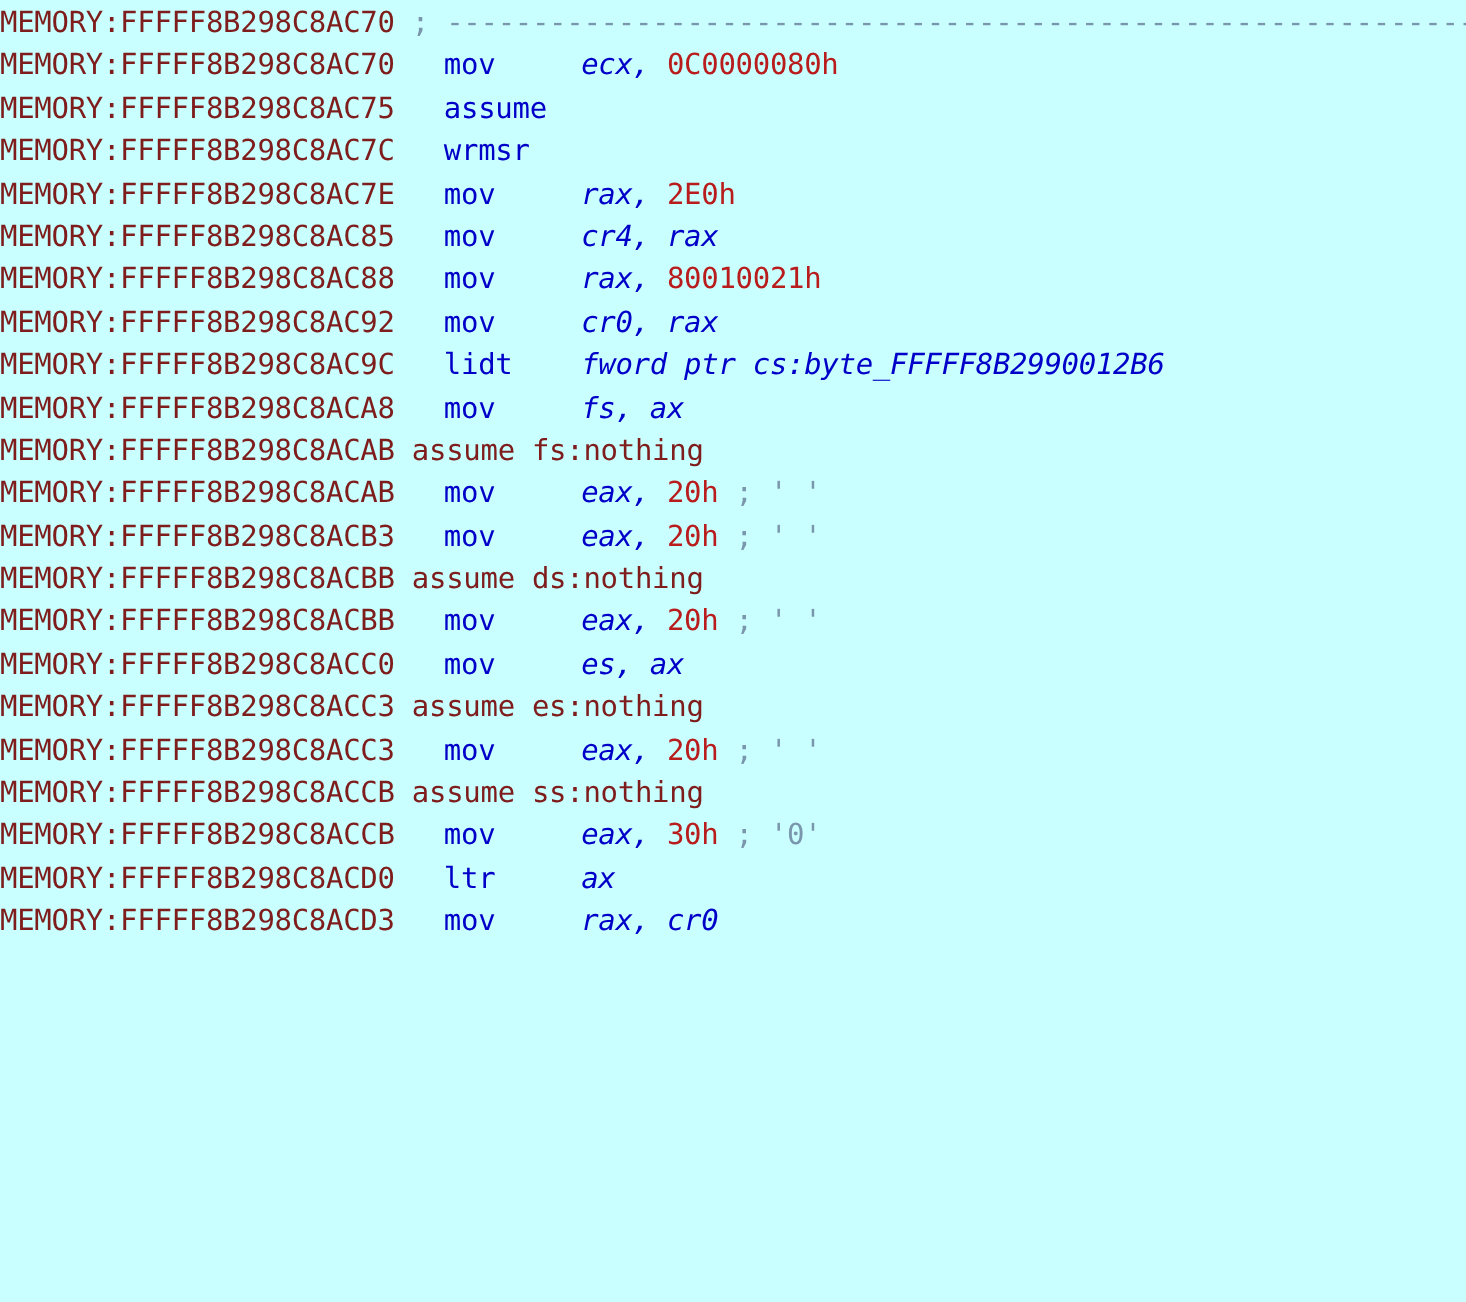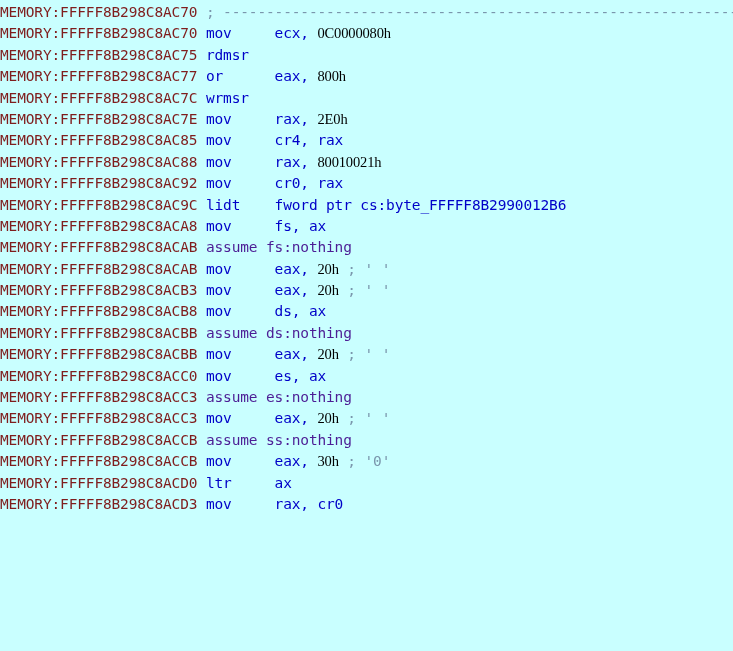--- a/index.html
+++ b/index.html
@@ -19,45 +19,43 @@
     letter-spacing: -0.15px;
     padding-top: 2px;
     box-sizing: border-box;
   }
   .asm-line {
     white-space: pre;
     height: 21.4px;
     display: block;
   }
   .seg-addr   { color: #7f1d1d; }
-  .mnemonic   { color: #0000c8; }
-  .operands   { color: #0000c8; }
-  .number     { color: #000000; font-family: Liberation Serif, serif; }
+  .mnemonic   { color: #0000c8; margin-left: 16px; }
+  .operands   { color: #0000c8; font-style: italic; }
+  .number     { color: #b91c1c; }
   .comment    { color: #7a96ac; }
-  .directive  { color: #4c1d95; }
+  .directive  { color: #7f1d1d; }
 </style>
 </head>
 <body>
 
 <div id="disasm-view">
     <div class="asm-line"><span class="seg-addr">MEMORY:FFFFF8B298C8AC70 </span><span class="comment">; ---------------------------------------------------------------------------</span></div>
     <div class="asm-line"><span class="seg-addr">MEMORY:FFFFF8B298C8AC70 </span><span class="mnemonic">mov     </span><span class="operands">ecx, </span><span class="number">0C0000080h</span></div>
-    <div class="asm-line"><span class="seg-addr">MEMORY:FFFFF8B298C8AC75 </span><span class="mnemonic">rdmsr</span></div>
-    <div class="asm-line"><span class="seg-addr">MEMORY:FFFFF8B298C8AC77 </span><span class="mnemonic">or      </span><span class="operands">eax, </span><span class="number">800h</span></div>
+    <div class="asm-line"><span class="seg-addr">MEMORY:FFFFF8B298C8AC75 </span><span class="mnemonic">assume</span></div>
     <div class="asm-line"><span class="seg-addr">MEMORY:FFFFF8B298C8AC7C </span><span class="mnemonic">wrmsr</span></div>
     <div class="asm-line"><span class="seg-addr">MEMORY:FFFFF8B298C8AC7E </span><span class="mnemonic">mov     </span><span class="operands">rax, </span><span class="number">2E0h</span></div>
     <div class="asm-line"><span class="seg-addr">MEMORY:FFFFF8B298C8AC85 </span><span class="mnemonic">mov     </span><span class="operands">cr4, rax</span></div>
     <div class="asm-line"><span class="seg-addr">MEMORY:FFFFF8B298C8AC88 </span><span class="mnemonic">mov     </span><span class="operands">rax, </span><span class="number">80010021h</span></div>
     <div class="asm-line"><span class="seg-addr">MEMORY:FFFFF8B298C8AC92 </span><span class="mnemonic">mov     </span><span class="operands">cr0, rax</span></div>
     <div class="asm-line"><span class="seg-addr">MEMORY:FFFFF8B298C8AC9C </span><span class="mnemonic">lidt    </span><span class="operands">fword ptr cs:byte_FFFFF8B2990012B6</span></div>
     <div class="asm-line"><span class="seg-addr">MEMORY:FFFFF8B298C8ACA8 </span><span class="mnemonic">mov     </span><span class="operands">fs, ax</span></div>
     <div class="asm-line"><span class="seg-addr">MEMORY:FFFFF8B298C8ACAB </span><span class="directive">assume fs:nothing</span></div>
     <div class="asm-line"><span class="seg-addr">MEMORY:FFFFF8B298C8ACAB </span><span class="mnemonic">mov     </span><span class="operands">eax, </span><span class="number">20h</span><span class="comment"> ; ' '</span></div>
     <div class="asm-line"><span class="seg-addr">MEMORY:FFFFF8B298C8ACB3 </span><span class="mnemonic">mov     </span><span class="operands">eax, </span><span class="number">20h</span><span class="comment"> ; ' '</span></div>
-    <div class="asm-line"><span class="seg-addr">MEMORY:FFFFF8B298C8ACB8 </span><span class="mnemonic">mov     </span><span class="operands">ds, ax</span></div>
     <div class="asm-line"><span class="seg-addr">MEMORY:FFFFF8B298C8ACBB </span><span class="directive">assume ds:nothing</span></div>
     <div class="asm-line"><span class="seg-addr">MEMORY:FFFFF8B298C8ACBB </span><span class="mnemonic">mov     </span><span class="operands">eax, </span><span class="number">20h</span><span class="comment"> ; ' '</span></div>
     <div class="asm-line"><span class="seg-addr">MEMORY:FFFFF8B298C8ACC0 </span><span class="mnemonic">mov     </span><span class="operands">es, ax</span></div>
     <div class="asm-line"><span class="seg-addr">MEMORY:FFFFF8B298C8ACC3 </span><span class="directive">assume es:nothing</span></div>
     <div class="asm-line"><span class="seg-addr">MEMORY:FFFFF8B298C8ACC3 </span><span class="mnemonic">mov     </span><span class="operands">eax, </span><span class="number">20h</span><span class="comment"> ; ' '</span></div>
     <div class="asm-line"><span class="seg-addr">MEMORY:FFFFF8B298C8ACCB </span><span class="directive">assume ss:nothing</span></div>
     <div class="asm-line"><span class="seg-addr">MEMORY:FFFFF8B298C8ACCB </span><span class="mnemonic">mov     </span><span class="operands">eax, </span><span class="number">30h</span><span class="comment"> ; '0'</span></div>
     <div class="asm-line"><span class="seg-addr">MEMORY:FFFFF8B298C8ACD0 </span><span class="mnemonic">ltr     </span><span class="operands">ax</span></div>
     <div class="asm-line"><span class="seg-addr">MEMORY:FFFFF8B298C8ACD3 </span><span class="mnemonic">mov     </span><span class="operands">rax, cr0</span></div>
   </div>

